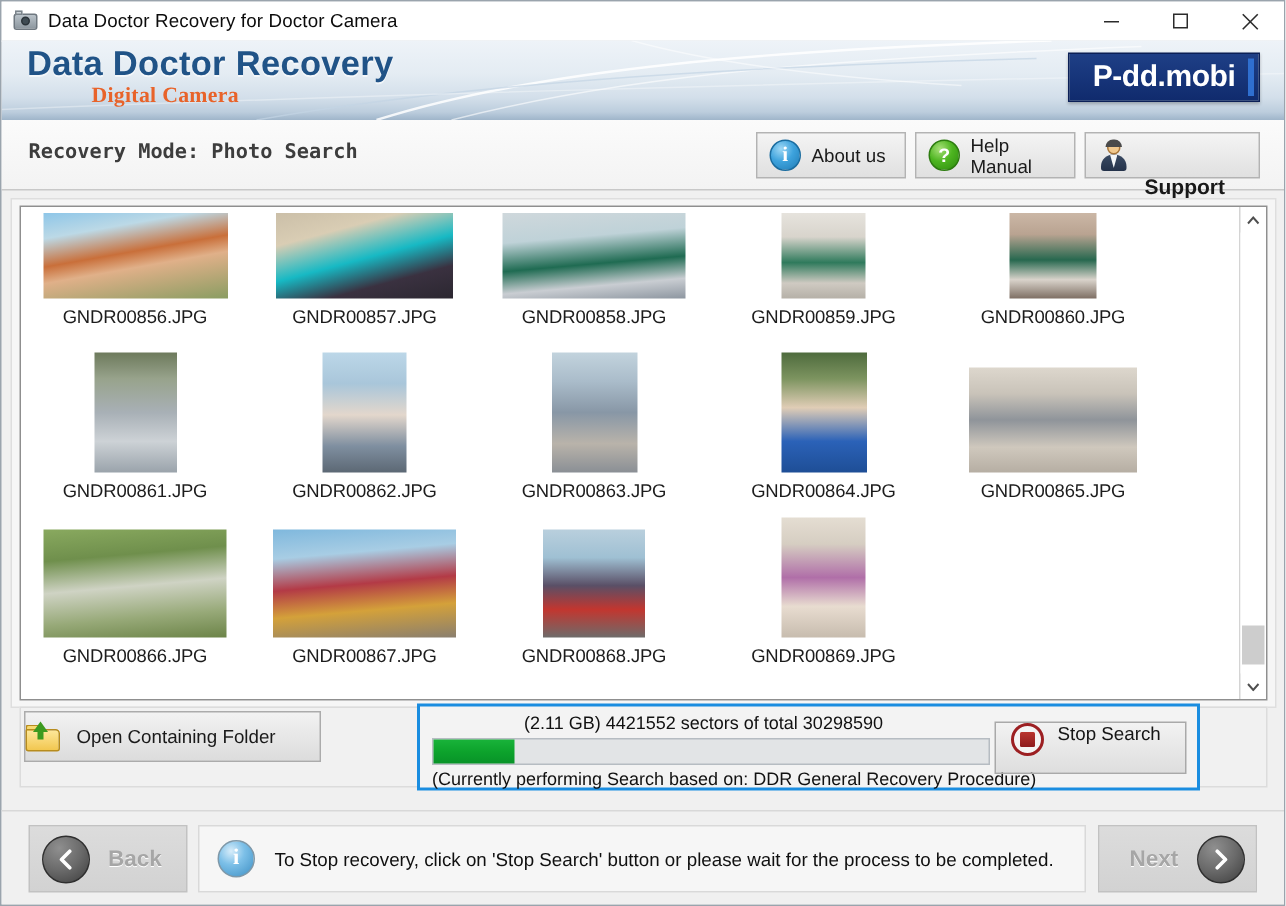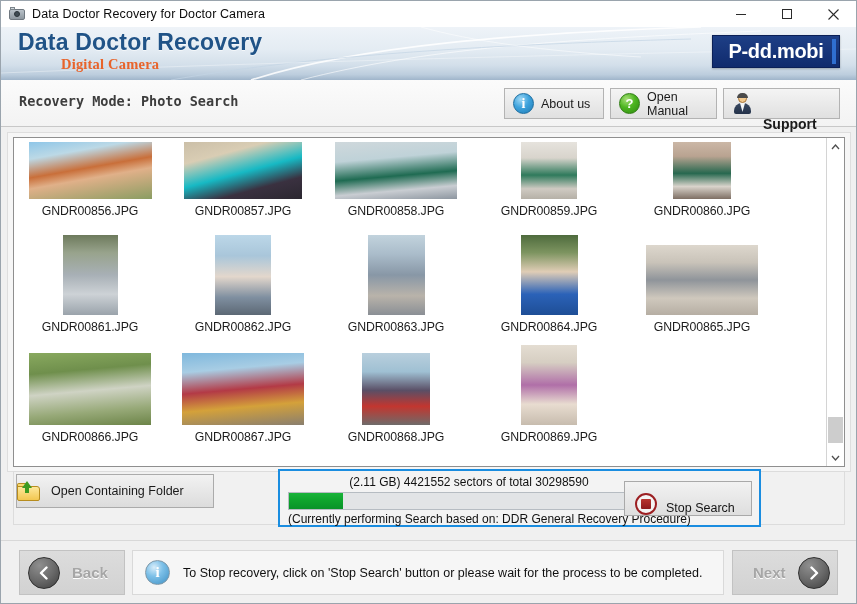--- a/index.html
+++ b/index.html
@@ -258,21 +258,21 @@
     border-left: 5px solid transparent; border-right: 5px solid transparent;
     border-bottom: 7px solid #3c9a1f;
   }
   .f-arrow-stem {
     position: absolute; left: 8px; top: 6px; width: 4px; height: 6px;
     background: #3c9a1f;
   }
 
   .progbox {
     position: absolute; left: 277px; top: 468px;
-    width: 483px; height: 58px;
+    width: 522px; height: 58px;
     border: 2px solid #1a8de0;
     background: #f3f3f3;
     box-sizing: border-box;
   }
   .prog-top {
     position: absolute; left: 0; top: 4px; width: 378px;
     text-align: center;
     font-size: 12px; color: #111111;
   }
   .progbar {
@@ -285,21 +285,21 @@
   }
   .prog-bottom {
     position: absolute; left: 8px; top: 41px;
     font-size: 12px; color: #111111; white-space: nowrap;
   }
   .stop-btn {
     position: absolute; right: 7px; top: 10px;
     width: 128px; height: 35px;
     background: linear-gradient(180deg, #f2f2f2 0%, #e7e7e7 55%, #dedede 100%);
     border: 1px solid #a9a9a9; box-sizing: border-box;
-    display: flex; align-items: flex-end; padding-left: 10px;
+    display: flex; align-items: flex-start; padding-left: 10px;
   }
   .stop-btn .lbl { font-size: 12.5px; color: #151515; margin-left: 9px; }
   .ic-stop {
     width: 22px; height: 22px; border-radius: 50%;
     border: 2px solid #9c1f22; box-sizing: border-box;
     background: #f4f4f4;
     display: flex; align-items: center; justify-content: center; flex: 0 0 auto;
   }
   .ic-stop i {
     display: block; width: 10px; height: 10px; border-radius: 1px;
@@ -415,21 +415,21 @@
   <div class="modebar">
     <div class="mode-text">Recovery Mode: Photo Search</div>
   </div>
 
   <div class="hdr-btn" id="btn-about">
     <span class="ic-info">i</span>
     <span class="lbl">About us</span>
   </div>
   <div class="hdr-btn" id="btn-help">
     <span class="ic-help">?</span>
-    <span class="lbl">Open Manual</span>
+    <span class="lbl">Help Manual</span>
   </div>
   <div class="hdr-btn support" id="btn-support">
     <span class="ic-person">
       <span class="p-body"></span>
         <span class="p-shirt"></span>
       <span class="p-head"></span>
         <span class="p-hair"></span>
     </span>
     <span class="lbl">Support</span>
   </div>

